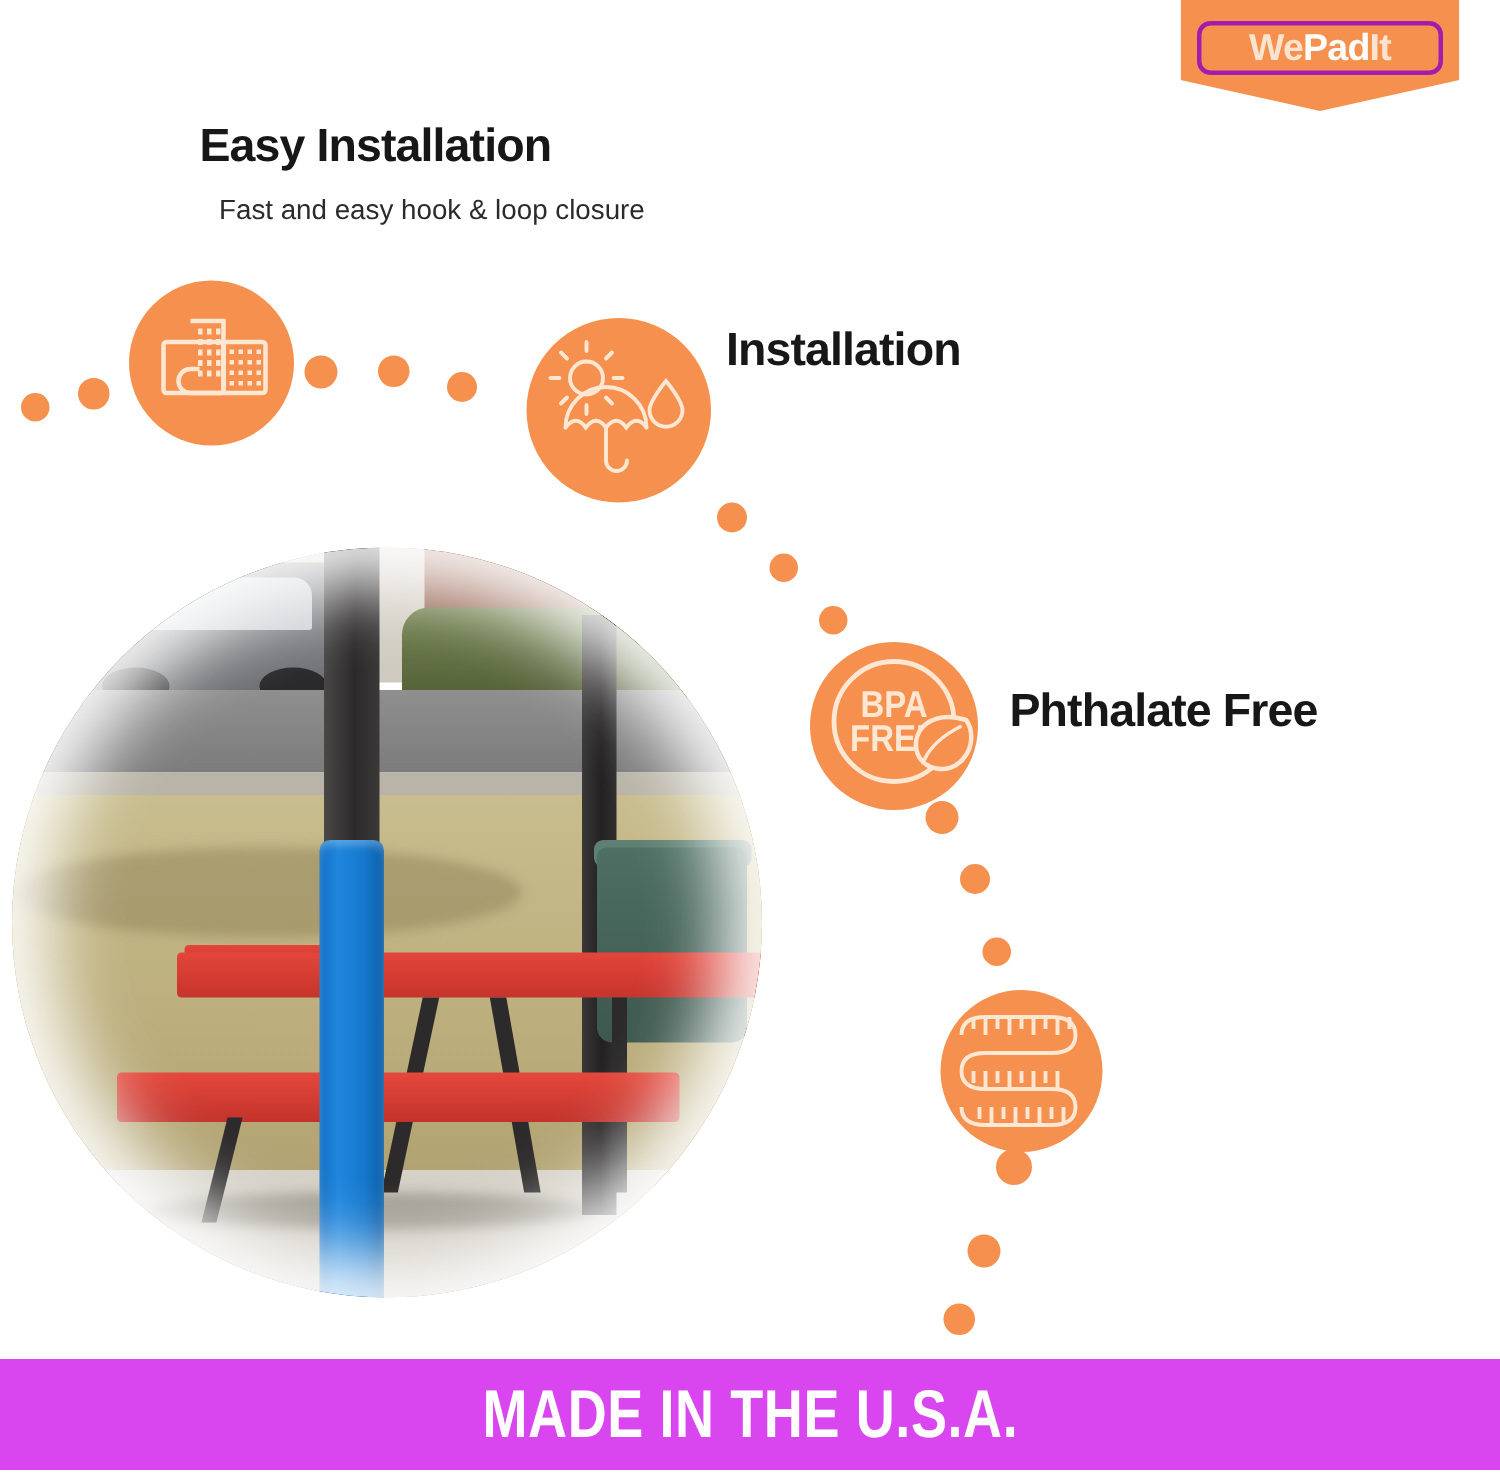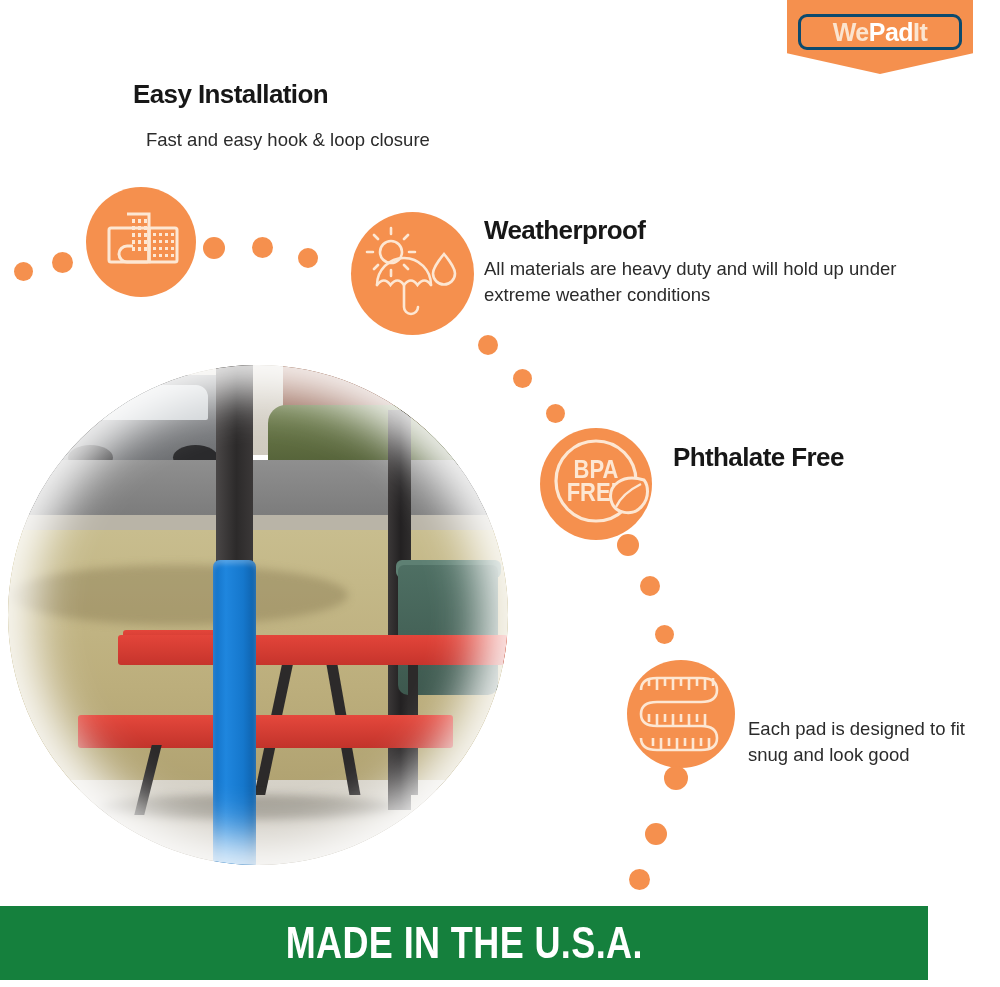--- a/index.html
+++ b/index.html
@@ -28,41 +28,41 @@
     background: #F5904E;
     -webkit-clip-path: polygon(0 0, 100% 0, 100% 72%, 50% 100%, 0 72%);
     clip-path: polygon(0 0, 100% 0, 100% 72%, 50% 100%, 0 72%);
   }
   .logo-inner {
     position: absolute;
     left: 798px;
     top: 14px;
     width: 164px;
     height: 36px;
-    border: 3px solid #0c4a6e;
+    border: 3px solid #a21caf;
     border-radius: 9px;
     box-sizing: border-box;
     display: flex;
     align-items: center;
     justify-content: center;
   }
   .logo-text {
     font-size: 25px;
     font-weight: bold;
     letter-spacing: -0.5px;
     line-height: 1;
     white-space: nowrap;
   }
   .logo-light { color: #FBE4CF; }
   .logo-bold  { color: #FFFFFF; }
 
   
   .h-title {
     position: absolute;
-    font-size: 26px;
+    font-size: 31px;
     font-weight: bold;
     color: #171717;
     letter-spacing: -0.6px;
     line-height: 1.1;
     white-space: nowrap;
   }
   .h-body {
     position: absolute;
     font-size: 18.5px;
     font-weight: normal;
@@ -151,23 +151,23 @@
                  border-radius: 7px 7px 0 0;
                  box-shadow: inset 0 4px 5px rgba(255,255,255,0.25); }
   .photo-fade  { position:absolute; inset:0; border-radius:50%;
                  box-shadow: inset 0 0 46px 26px rgba(255,255,255,0.92); }
 
   
   .banner {
     position: absolute;
     left: 0;
     top: 906px;
-    width: 928px;
+    width: 1000px;
     height: 74px;
-    background: #15803d;
+    background: #d946ef;
     display: flex;
     align-items: center;
     justify-content: center;
   }
   .banner-text {
     color: #ffffff;
     font-size: 45px;
     font-weight: bold;
     letter-spacing: 0.5px;
     transform: scaleX(0.80);
@@ -251,42 +251,41 @@
           <path d="M26 73 a27 27 0 0 1 54 0"></path>
           <path d="M26 73 q7 -9 13.5 0 q7 -9 13.5 0 q7 -9 13.5 0 q7 -9 13.5 0"></path>
 
           <path d="M53 73 v22 a7 7 0 0 0 14 0"></path>
 
           <path d="M93 42 c0 0 -11 13 -11 19.5 a11 11 0 0 0 22 0 C104 55 93 42 93 42 z"></path>
         </g>
       </svg>
     </span>
   </div>
-  <div class="h-title" style="left:484px; top:216px;">Weatherproof</div>
-  <div class="h-body" style="left:484px; top:256px; width:420px;">All materials are heavy duty and will hold up under extreme weather conditions</div>
+  <div class="h-title" style="left:484px; top:216px;">Installation</div>
 
   <div class="dot" style="left:478px; top:335px; width:20px; height:20px;"></div>
   <div class="dot" style="left:513px; top:369px; width:19px; height:19px;"></div>
   <div class="dot" style="left:546px; top:404px; width:19px; height:19px;"></div>
 
   <div class="circle" style="left:540px; top:428px; width:112px; height:112px;text-align:center;">
     <span>
       <svg width="112" height="112" viewBox="0 0 112 112">
         <circle cx="56" cy="53" r="40" fill="none" stroke="#FDE7D3" stroke-width="3.2"></circle>
         <text x="56" y="50" text-anchor="middle" fill="#FDE7D3" font-family="Liberation Sans, sans-serif" font-size="25" font-weight="bold" transform="scale(0.88 1)" transform-origin="56 50">BPA</text>
         <text x="56" y="73" text-anchor="middle" fill="#FDE7D3" font-family="Liberation Sans, sans-serif" font-size="25" font-weight="bold" transform="scale(0.88 1)" transform-origin="56 73">FREE</text>
 
         <path d="M104 52 c-22 -7 -36 6 -33 20 c3 14 22 17 31 6 c8 -9 6 -21 2 -26 z" fill="#F5904E" stroke="#FDE7D3" stroke-width="3"></path>
         <path d="M101 56 c-12 6 -21 14 -25 23" fill="none" stroke="#FDE7D3" stroke-width="2.4"></path>
       </svg>
     </span>
   </div>
   <div class="dot" style="left:617px; top:534px; width:22px; height:22px;"></div>
 
-  <div class="h-title" style="left:673px; top:443px;">Phthalate Free</div>
+  <div class="h-title" style="left:673px; top:457px;">Phthalate Free</div>
 
   <div class="dot" style="left:640px; top:576px; width:20px; height:20px;"></div>
   <div class="dot" style="left:655px; top:625px; width:19px; height:19px;"></div>
 
   <div class="circle" style="left:627px; top:660px; width:108px; height:108px;">
     <span>
       <svg width="108" height="108" viewBox="0 0 108 108">
         <g fill="none" stroke="#FDE7D3" stroke-width="2.6" stroke-linejoin="round">
 
           <path d="M14 30 q0 -12 16 -12 h44 q16 0 16 12 q0 12 -16 12 h-44 q-16 0 -16 12
@@ -296,21 +295,20 @@
 
           <path d="M22 54 v8 M30 54 v12 M38 54 v8 M46 54 v12 M54 54 v8 M62 54 v12 M70 54 v8 M78 54 v12"></path>
 
           <path d="M26 78 v8 M34 78 v12 M42 78 v8 M50 78 v12 M58 78 v8 M66 78 v12 M74 78 v8 M82 78 v12"></path>
         </g>
       </svg>
     </span>
   </div>
   <div class="dot" style="left:664px; top:766px; width:24px; height:24px;"></div>
 
-  <div class="h-body" style="left:748px; top:716px; width:225px;">Each pad is designed to fit snug and look good</div>
 
   <div class="dot" style="left:645px; top:823px; width:22px; height:22px;"></div>
   <div class="dot" style="left:629px; top:869px; width:21px; height:21px;"></div>
 
   <div class="photo">
     <div class="photo-inner">
       <div class="p-sky"></div>
       <div class="p-building"></div>
       <div class="p-hedge"></div>
       <div class="p-suv"></div>

